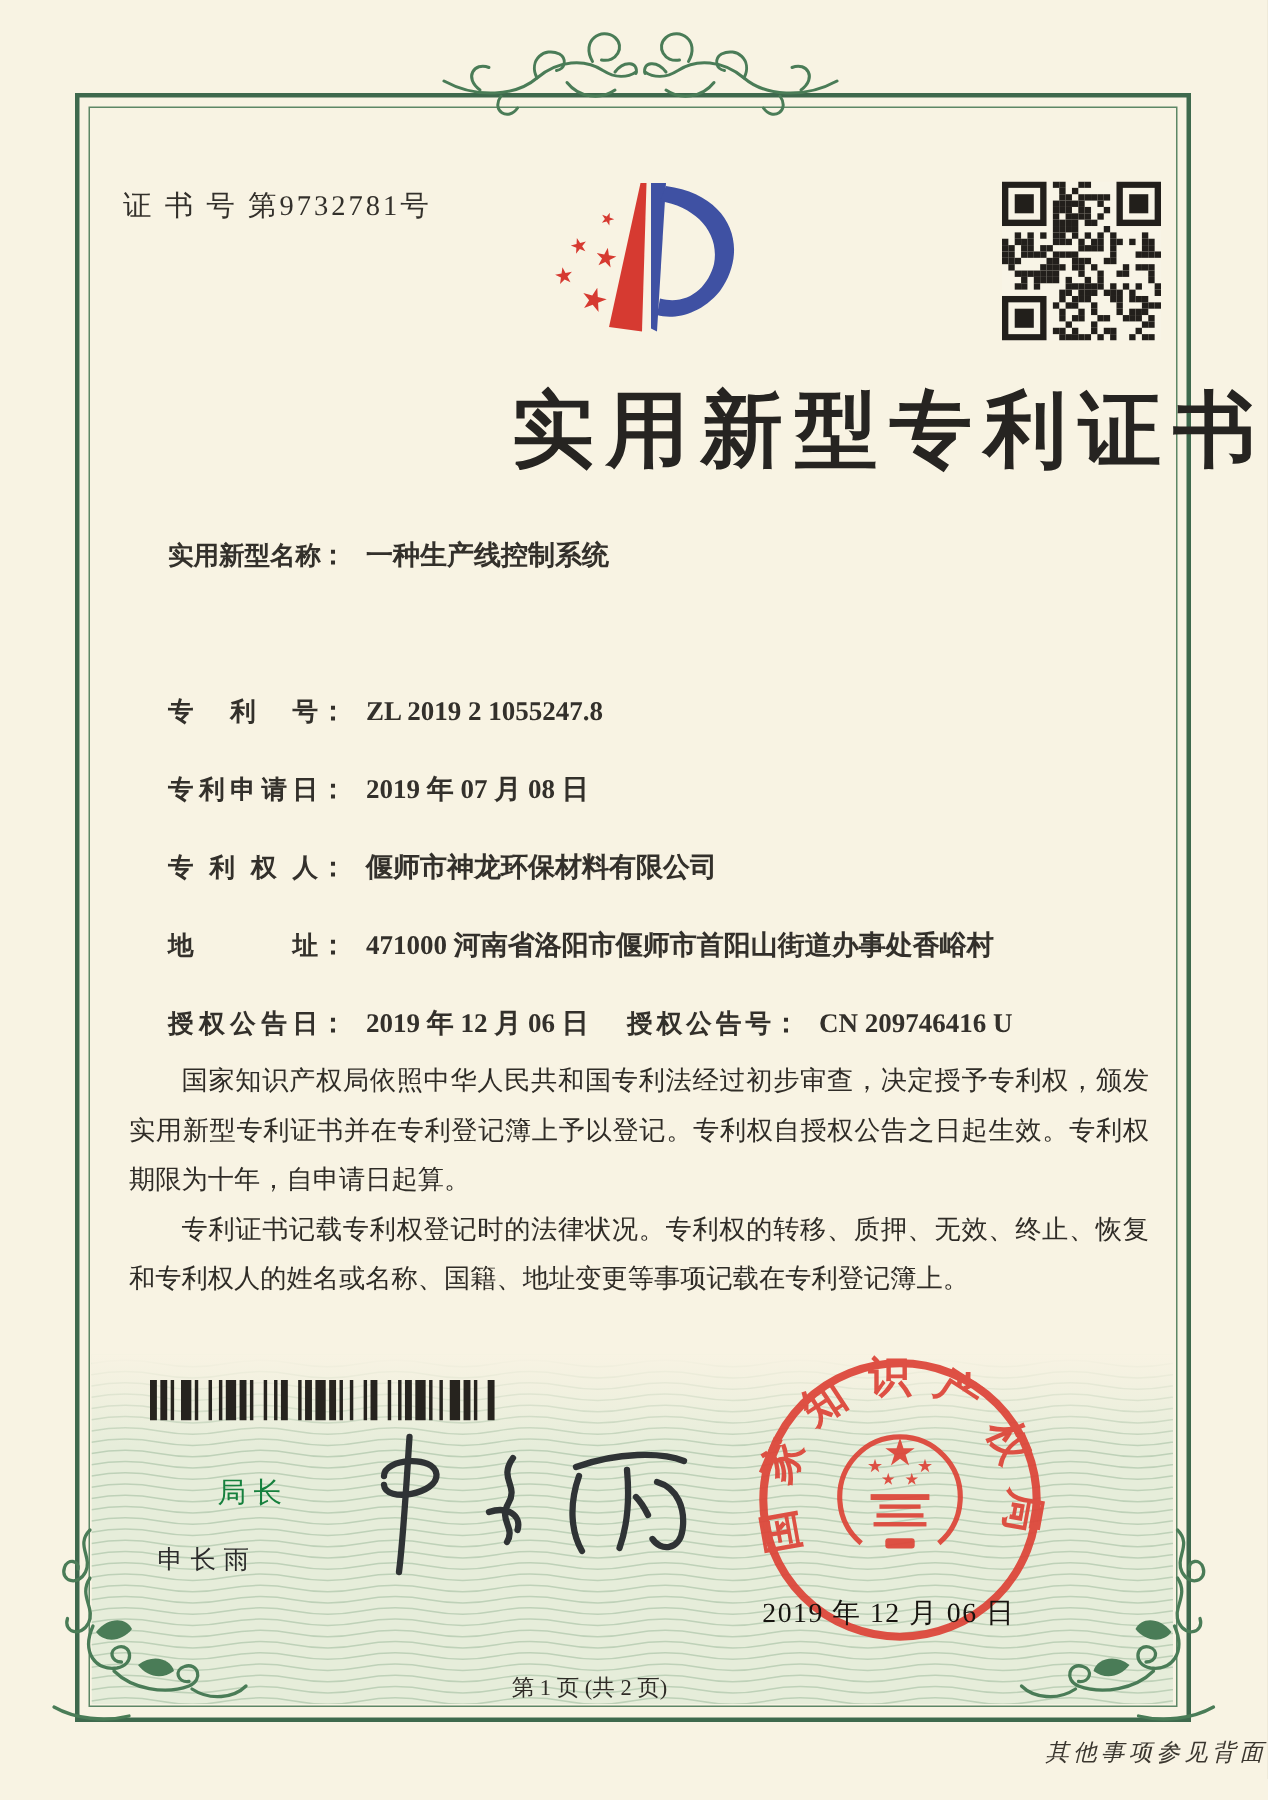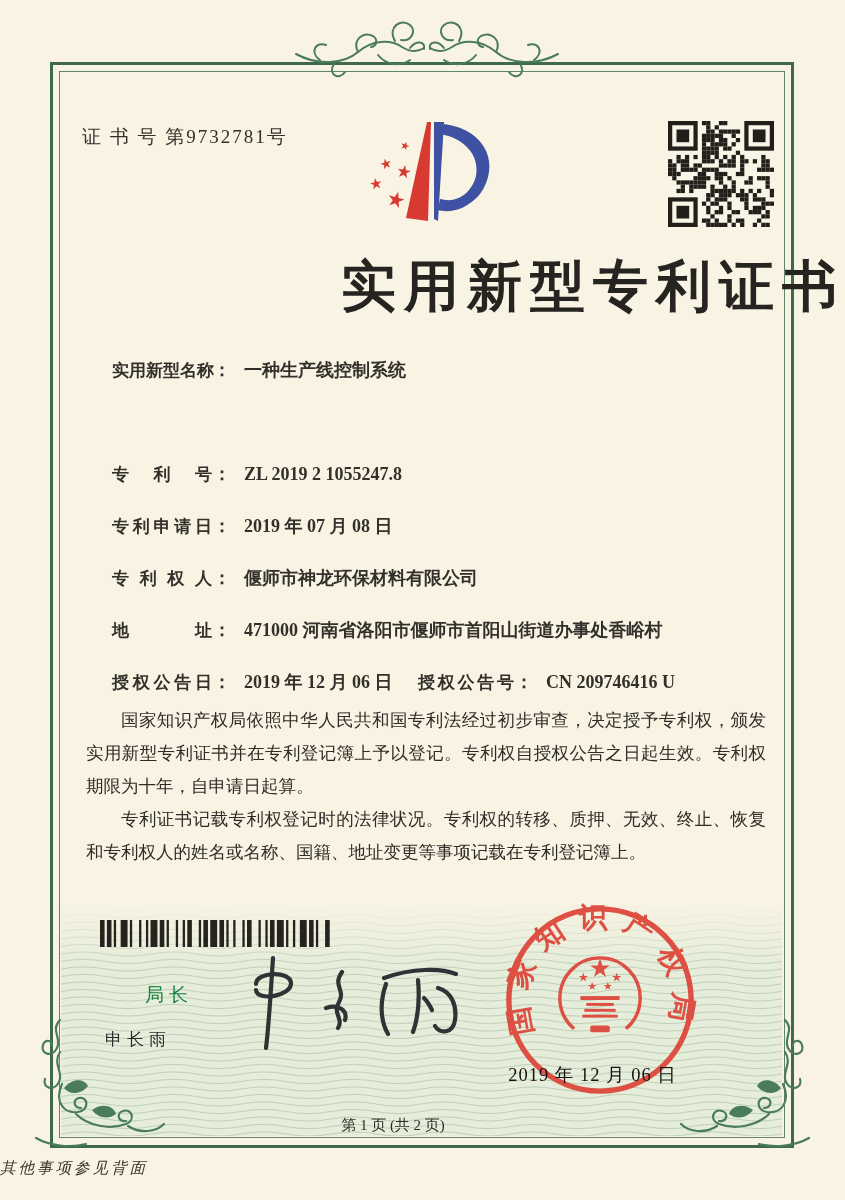--- a/index.html
+++ b/index.html
@@ -28,21 +28,21 @@
          text-align:justify;color:#2f2c27;}
   .paras p{margin:0;text-indent:2em;}
   .barcode{position:absolute;left:100px;top:920px;}
   .signoff-title{position:absolute;left:105px;top:982px;font-size:19px;letter-spacing:5px;color:#15803d;margin-left:40px;}
   .signoff-name{position:absolute;left:105px;top:1028px;font-size:17px;letter-spacing:5px;color:#2c2c2c;}
   .signature{position:absolute;left:226px;top:946px;}
   .seal{position:absolute;left:502px;top:902px;opacity:.92;}
   .seal-date{position:absolute;left:500px;top:1062px;width:185px;text-align:center;
              font-size:18.5px;color:#16130f;letter-spacing:1px;}
   .page-info{position:absolute;left:0;top:1116px;width:786px;text-align:center;font-size:15px;color:#2f2c27;}
-  .back-note{position:absolute;left:0;top:1158px;width:845px;text-align:left;font-size:15.5px;
+  .back-note{position:absolute;left:0;top:1158px;width:845px;text-align:right;font-size:15.5px;
              font-style:italic;letter-spacing:3px;color:#3a362f;}
   .corner-l{position:absolute;left:30px;top:1018px;}
   .corner-r{position:absolute;left:675px;top:1018px;transform:scaleX(-1);}
   .dragon{position:absolute;left:292px;top:14px;}
 </style>
 </head>
 <body>
 
 <div class="page">
 

